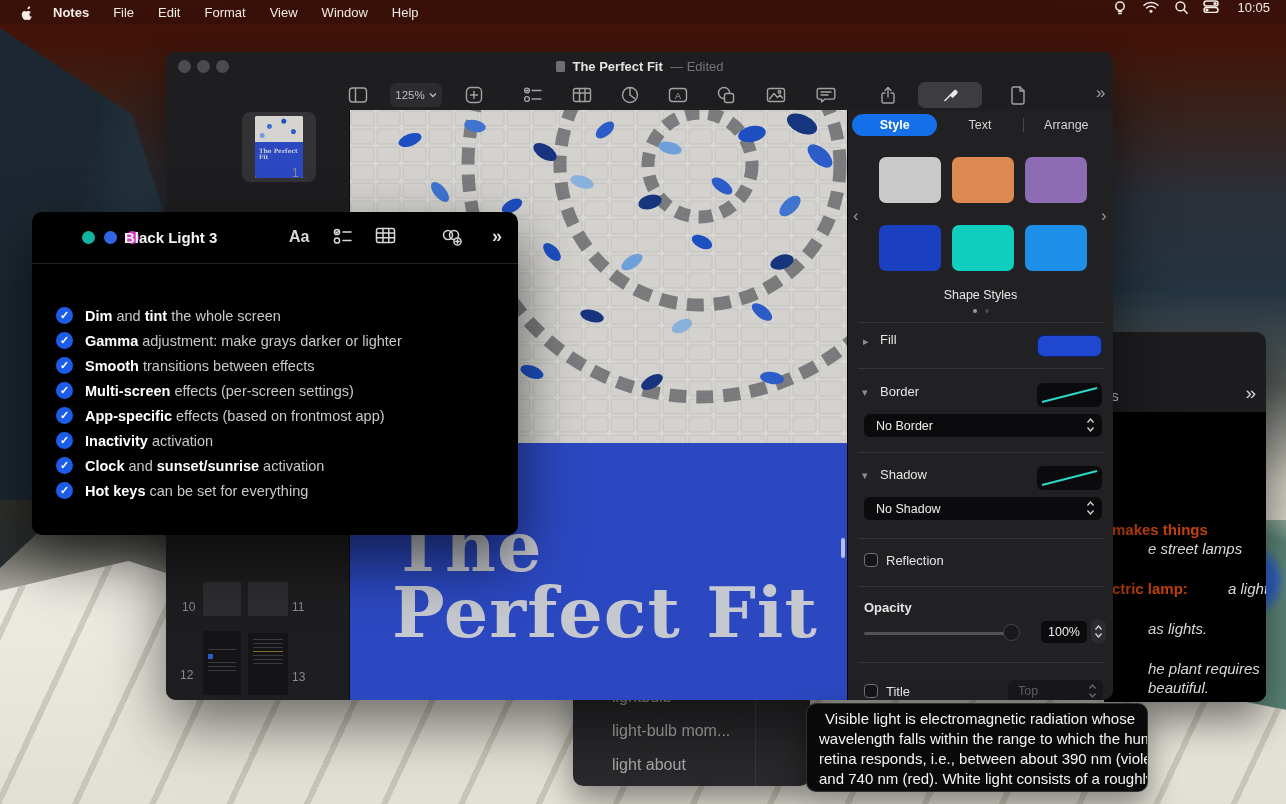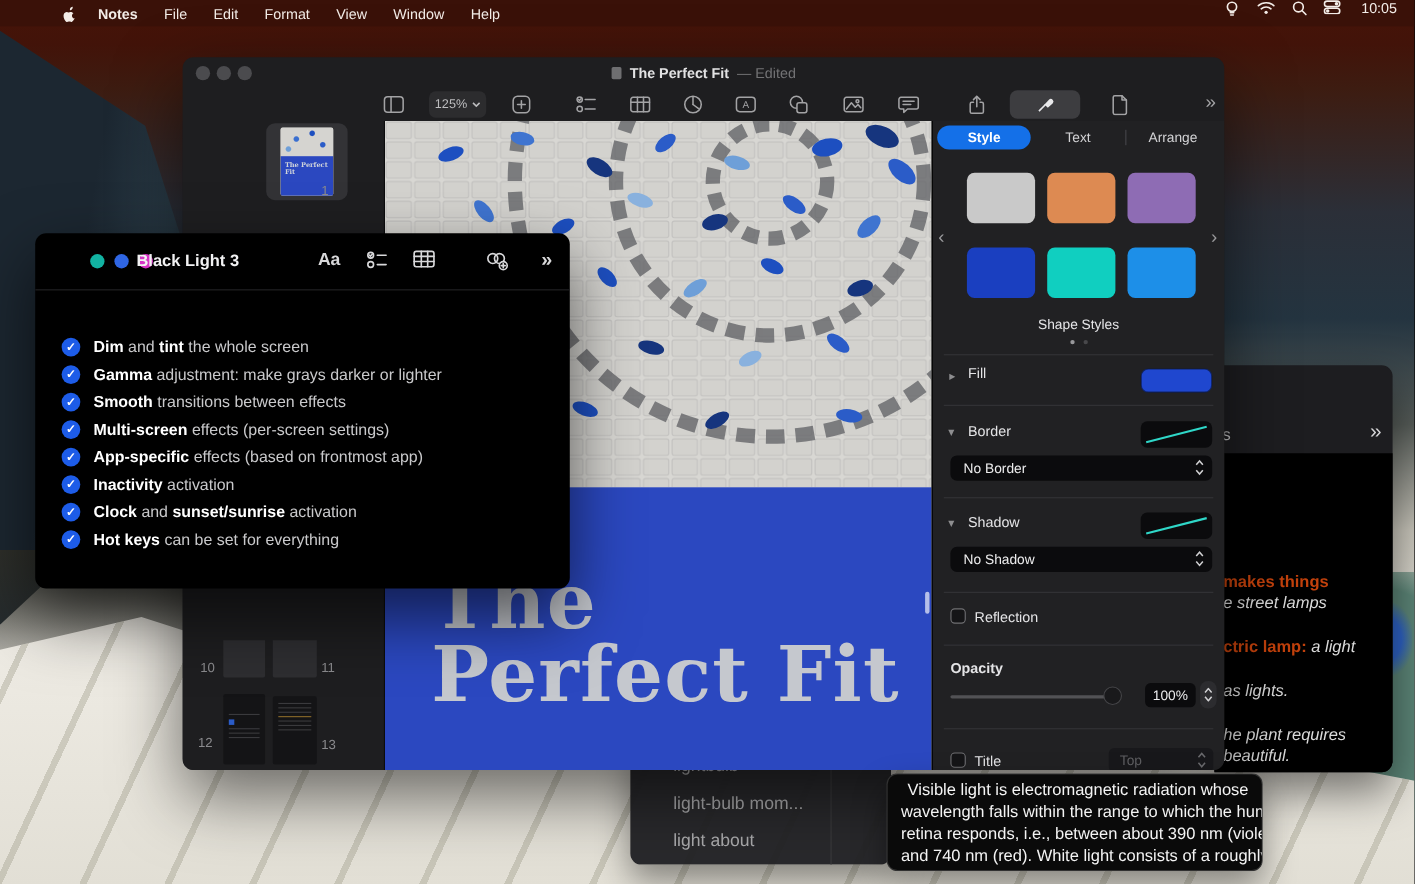--- a/index.html
+++ b/index.html
@@ -21,21 +21,21 @@
     background:radial-gradient(ellipse at 50% 50%, #2f64c8 0 40%, rgba(47,100,200,0) 75%); }
   .wp-snow { position:absolute; left:0; top:556px; right:0; bottom:0;
     background:
       repeating-linear-gradient(115deg, rgba(150,148,128,0) 0 30px, rgba(150,148,128,.35) 30px 36px, rgba(150,148,128,0) 36px 70px),
       linear-gradient(180deg,#f0ede6,#e2dfd5);
     clip-path:polygon(0 14%,10% 2%,22% 22%,34% 34%,45% 36%,55% 58%,62% 46%,76% 56%,88% 50%,100% 62%,100% 100%,0 100%); }
 
   
   #menubar { position:absolute; left:0; top:0; right:0; height:24px; background:rgba(58,17,9,.92);
     display:flex; align-items:center; color:#f3ece7; font-size:13px; }
-  .mb-left { display:flex; align-items:center; gap:0;margin-left:36px; }
+  .mb-left { display:flex; align-items:center; gap:0; }
   .mb-apple { margin-left:18px; width:17px; display:flex; justify-content:center; }
   .mb-app { font-weight:700; margin-left:18px; }
   .mb-menu { margin-left:24px; }
   .mb-right { position:absolute; right:0; top:0; height:24px; display:flex; align-items:flex-start; }
   .mb-status { margin-right:14px; display:flex; align-items:center; }
   .mb-time { margin-right:16px; margin-left:4px; font-size:13px; }
   .mico { stroke:#f3ece7; fill:none; stroke-width:1.5; stroke-linecap:round; }
 
   
   .tl { position:absolute; width:13px; height:13px; border-radius:50%; }
@@ -50,21 +50,21 @@
     background:#737377; color:#222226; font-size:13px; line-height:17px; text-align:center; font-weight:700; }
   .dict-row { position:absolute; left:0; top:46px; right:0; height:34px; }
   .dict-partial { position:absolute; left:4px; top:9px; font-size:15px; color:#c3c3c5; }
   .dict-expand { position:absolute; right:12px; top:4px; font-size:19px; color:#d6d6d8; letter-spacing:-2px; }
   .dict-black { position:absolute; left:0; top:80px; right:0; bottom:0; background:#000;
     border-radius:0 0 10px 0; overflow:hidden; }
   .dict-lines { position:absolute; left:8px; top:108px; right:2px; }
   .dict-line { font-size:15px; line-height:19px; color:#dadada; white-space:nowrap; }
   .dict-line.gap { margin-top:21px; }
   .dict-line .b { font-weight:700; color:#c2410c; font-style:normal; }
-  .dict-line .i { font-style:italic; }
+  .dict-line .i { font-style:italic;margin-left:36px; }
 
   
   #suggestions { position:absolute; left:573px; top:676px; width:237px; height:110px;
     background:rgba(33,33,36,.96); border-radius:10px; box-shadow:0 14px 30px rgba(0,0,0,.4);padding-left:14px; }
   .sugg-item { position:absolute; left:39px; font-size:16px; color:#aaaaac; white-space:nowrap; }
   .sugg-item:nth-child(1){ top:12px; } .sugg-item:nth-child(2){ top:46px; } .sugg-item:nth-child(3){ top:80px; }
   .sugg-div { position:absolute; left:182px; top:0; bottom:0; width:1px; background:#3a3a3d; }
 
   
   #pwin { position:absolute; left:166px; top:52px; width:947px; height:648px; background:#1e1e20;

